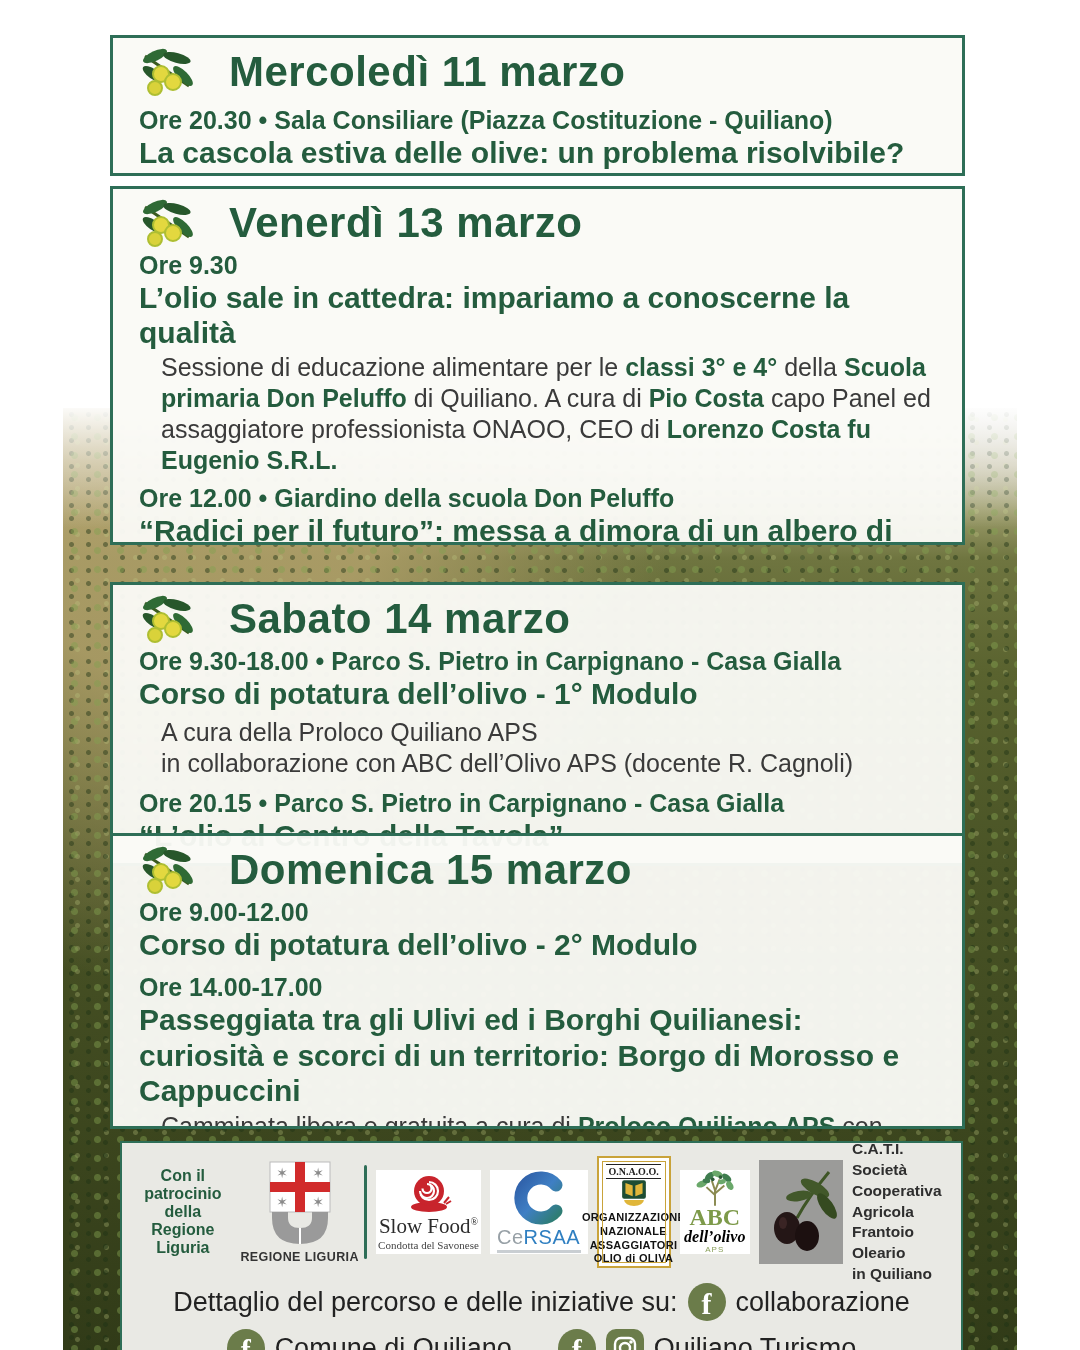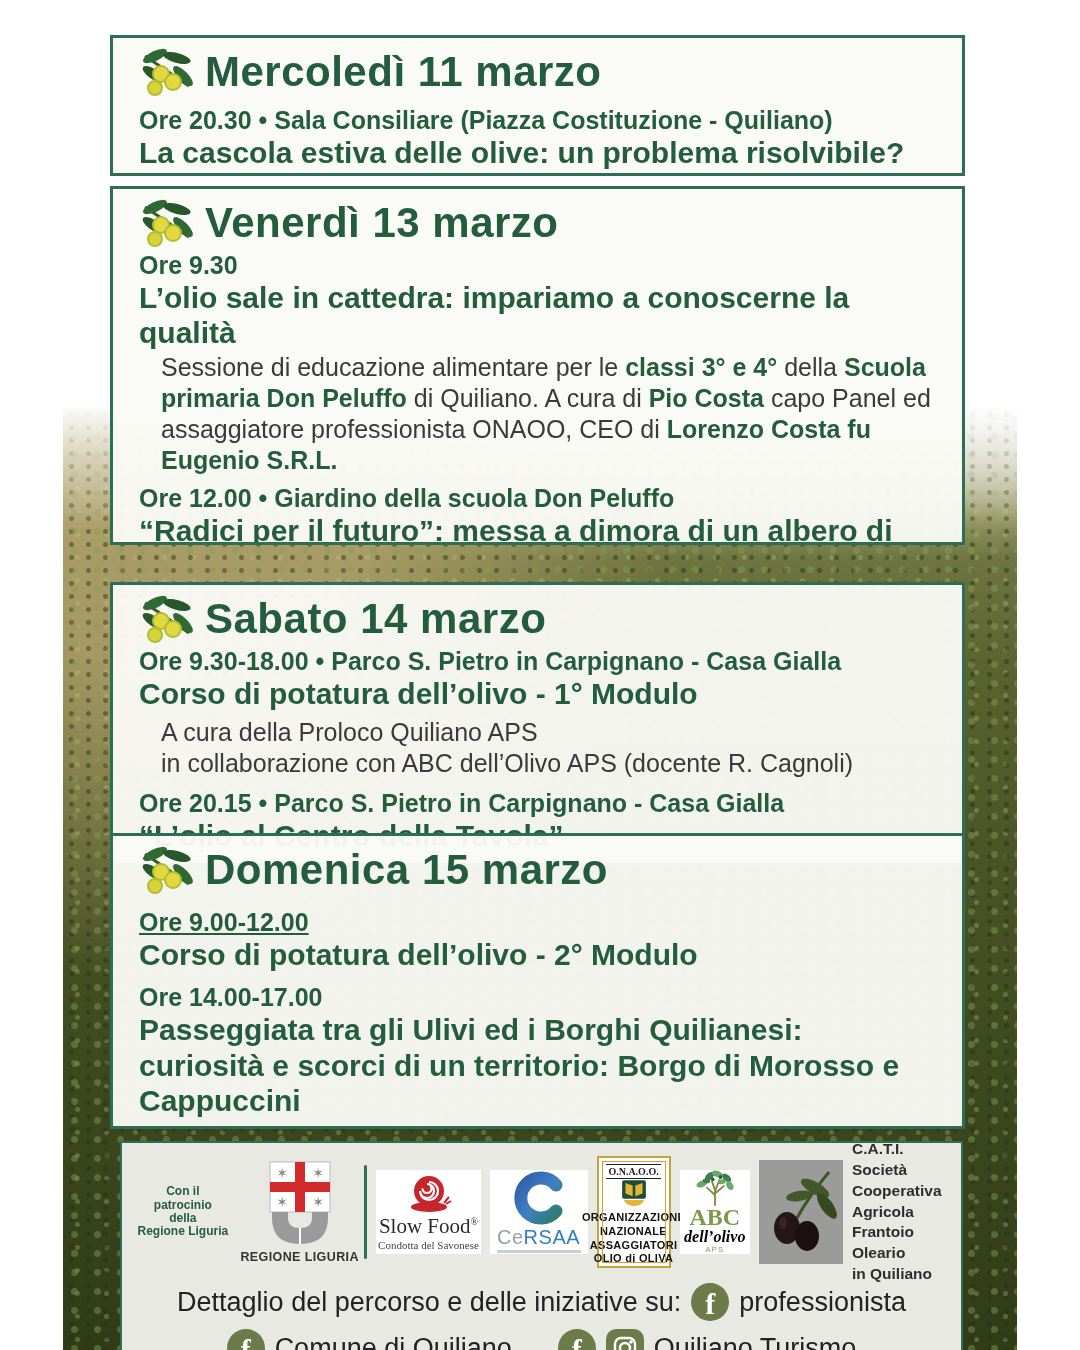--- a/index.html
+++ b/index.html
@@ -23,38 +23,38 @@
     position:absolute;left:63px;top:408px;width:954px;height:120px;
     background:linear-gradient(180deg,rgba(255,255,255,.95) 0%,rgba(255,255,255,.45) 45%,rgba(255,255,255,0) 100%);
   }
   
   .card{
     position:absolute;left:110px;width:855px;box-sizing:border-box;
     background:rgba(250,250,246,.96);
     border:3px solid #2e6e57;
     padding:6px 22px 8px 26px;overflow:hidden;
   }
-  .card-head{display:flex;align-items:center;gap:8px;margin:2px 0 2px 0;}
+  .card-head{display:flex;align-items:center;gap:32px;margin:2px 0 2px 0;}
   .card-title{
     margin:0;color:#245c3e;font-size:42px;font-weight:bold;letter-spacing:.5px;
     line-height:1.1;font-family:"Liberation Sans", sans-serif;
   }
   .sprig{flex:0 0 auto;width:58px;height:52px;}
   .t-line{margin:8px 0 0 0;color:#245c3e;font-weight:bold;font-size:25px;line-height:1.12;}
   .e-title{margin:2px 0 0 0;color:#245c3e;font-weight:bold;font-size:30px;line-height:1.15;}
   .d-line{margin:5px 0 0 0;color:#3a3a3a;font-size:25px;line-height:1.24;padding-left:22px;}
   .hl{color:#245c3e;font-weight:bold;}
   
   .footer-panel{
     position:absolute;left:120px;top:1141px;width:843px;height:212px;box-sizing:border-box;
     background:#e9e9e4;border:2px solid #2e6e57;border-bottom:none;
     padding-top:10px;
   }
   .logo-row{display:flex;align-items:center;justify-content:center;gap:9px;height:118px;padding:0 8px;}
-  .patrocinio{width:138px;text-align:center;color:#245c3e;font-weight:bold;font-size:12px;line-height:1.12;}
+  .patrocinio{width:138px;text-align:center;color:#245c3e;font-weight:bold;font-size:16px;line-height:1.12;}
   .regione{width:110px;display:flex;flex-direction:column;align-items:center;}
   .regione-label{font-size:12.5px;font-weight:bold;color:#333;letter-spacing:.4px;margin-top:2px;white-space:nowrap;}
   .vdivider{width:5px;height:94px;background:#2e6e57;border-radius:2px;}
   .lbox{background:#fff;height:84px;display:flex;flex-direction:column;align-items:center;justify-content:center;box-sizing:border-box;}
   .slowfood{width:136px;}
   .sf-name{font-family:"Liberation Serif", serif;color:#2b2b2b;font-size:21px;line-height:1;margin-top:3px;white-space:nowrap;}
   .sf-sub{font-family:"Liberation Serif", serif;color:#444;font-size:11px;margin-top:2px;white-space:nowrap;}
   .cersaa{width:128px;}
   .cersaa-name{font-size:20px;line-height:1;margin-top:2px;letter-spacing:.5px;}
   .cersaa-a{color:#97a0a6;}
@@ -165,21 +165,21 @@
           <ellipse cx="38" cy="12" rx="14" ry="5" fill="#27572b" transform="rotate(15 38 12)"></ellipse>
           <ellipse cx="44" cy="30" rx="13" ry="5" fill="#2f6a35" transform="rotate(45 44 30)"></ellipse>
           <ellipse cx="14" cy="28" rx="12" ry="5" fill="#27572b" transform="rotate(35 14 28)"></ellipse>
           <circle cx="22" cy="28" r="8" fill="#e3d83f" stroke="#aebe32" stroke-width="2"></circle>
           <circle cx="34" cy="36" r="8" fill="#e3d83f" stroke="#aebe32" stroke-width="2"></circle>
           <circle cx="16" cy="42" r="7" fill="#d9d23a" stroke="#aebe32" stroke-width="2"></circle>
         </g>
       </svg>
       <h2 class="card-title">Domenica 15 marzo</h2>
     </div>
-    <p class="t-line" style="margin-top:12px;text-decoration:underline;">Ore 9.00-12.00</p>
+    <p class="t-line" style="margin-top:2px;">Ore 9.00-12.00</p>
     <p class="e-title">Corso di potatura dell’olivo - 2° Modulo</p>
     <p class="t-line" style="margin-top:10px;">Ore 14.00-17.00</p>
     <p class="e-title">Passeggiata tra gli Ulivi ed i Borghi Quilianesi:</p>
     <p class="e-title">curiosità e scorci di un territorio: Borgo di Morosso e Cappuccini</p>
     <p class="d-line" style="margin-top:3px;"><span>Camminata libera e gratuita a cura di </span><span class="hl">Proloco Quiliano APS</span><span> con merenda finale.</span></p>
 
   </section>
 
   <footer class="footer-panel">
     <div class="logo-row">
@@ -288,21 +288,21 @@
         <div>Frantoio Oleario</div>
         <div>in Quiliano</div>
       </div>
     </div>
 
     <div class="social-row first">
       <span>Dettaglio del percorso e delle iniziative su:</span>
       <span class="icon-badge fb-circle">
           <span>f</span>
         </span>
-      <span>professionista</span>
+      <span>collaborazione</span>
     </div>
 
     <div class="social-row second">
       <span class="icon-badge fb-circle">
           <span>f</span>
         </span>
       <span>Comune di Quiliano</span>
       <span style="width:26px;"></span>
       <span class="icon-badge fb-circle">
           <span>f</span>

